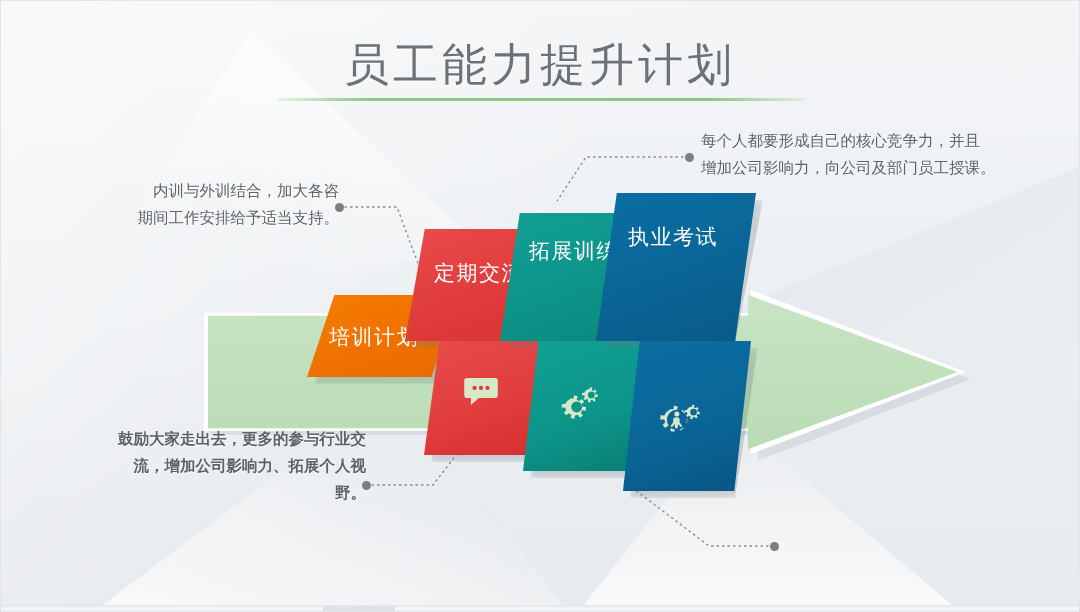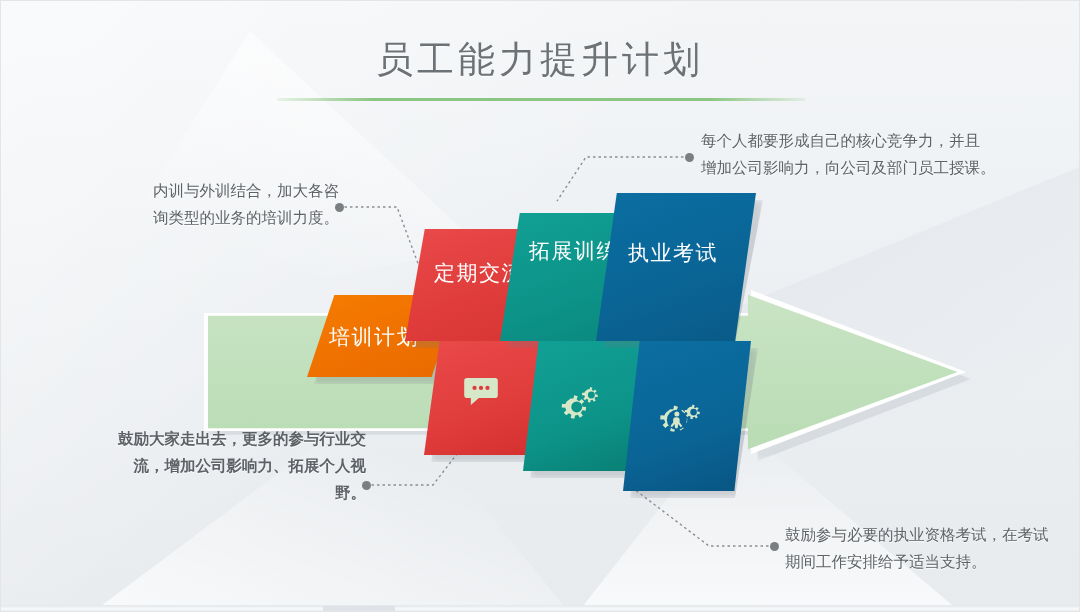--- a/index.html
+++ b/index.html
@@ -49,21 +49,21 @@
   .bottom-tab {
     position: absolute; left: 322px; bottom: 0px; width: 72px; height: 5px;
     background: #dfe3e7;
   }
 
   
   .title-wrap {
     position: absolute; left: 0; right: 0; top: 34px; text-align: center;
   }
   .title {
-    font-size: 37px;
+    font-size: 45px;
     letter-spacing: 4px;
     color: #6d7276;
     font-family: "Liberation Serif", "DejaVu Serif", serif;
     text-shadow: 0 1px 0 rgba(255,255,255,0.9);
   }
   .title-rule {
     position: absolute; left: 276px; top: 97px; width: 528px; height: 3px;
     background: linear-gradient(90deg, rgba(140,198,132,0.15), #8cc684 18%, #8cc684 82%, rgba(140,198,132,0.15));
     border-radius: 2px;
   }
@@ -197,42 +197,40 @@
         <circle cx="14.4" cy="13.1" r="3.05" fill="#0d9489"></circle>
         <path d="M20.6 3.2 l1.05 0 .22 -1.25 1.3 .36 -.36 1.2 .88 .62 .98 -.78 .88 1.0 -.95 .82 .36 1.0 1.27 .07 -.13 1.33 -1.24 -.1 -.52 .92 .72 1.04 -1.14 .72 -.65 -1.04 -1.04 .23 -.3 1.24 -1.33 -.3 .26 -1.2 -.9 -.6 -.95 .82 -.9 -.98 .9 -.84 -.4 -.98 -1.27 -.03 .1 -1.33 1.24 .06 .48 -.94z"></path>
         <circle cx="22.6" cy="6.4" r="1.95" fill="#0d9489"></circle>
       </g>
     </svg>
   </div>
 
   <div class="step" style="left:595px;top:192px;width:160px;height:148px;">
     <div class="para-shadow"></div>
     <div class="para" style="clip-path:polygon(13% 0%,100% 0%,87% 100%,0% 100%);background:linear-gradient(160deg,#0b6ea2 0%,#0a6596 55%,#095a87 100%);"></div>
-    <div class="step-label" style="left:32px;top:30px;margin-top:16px;">执业考试</div>
+    <div class="step-label" style="left:32px;top:30px;">执业考试</div>
   </div>
   <div class="step" style="left:622px;top:340px;width:128px;height:150px;">
     <div class="para-shadow"></div>
     <div class="para" style="clip-path:polygon(13% 0%,100% 0%,87% 100%,0% 100%);background:linear-gradient(160deg,#0b6ea2 0%,#0a6596 60%,#085582 100%);"></div>
     <svg class="icon-svg" style="left:26px;top:62px;" width="52" height="46" viewBox="0 0 28 24">
       <g fill="#d6e8c8">
         <path d="M11.4 3.0 l1.7 0 .4 -2.0 2.1 .6 -.6 1.95 1.45 1.0 1.6 -1.3 1.45 1.65 -1.55 1.35 .6 1.65 2.1 .1 -.2 2.2 -2.05 -.15 -.85 1.5 1.2 1.7 -1.9 1.2 -1.05 -1.7 -1.7 .4 -.5 2.0 -2.2 -.5 .45 -1.95 -1.5 -.95 -1.55 1.35 -1.5 -1.6 1.5 -1.4 -.65 -1.6 -2.1 -.05 .15 -2.2 2.05 .1 .8 -1.55z"></path>
         <circle cx="15.0" cy="8.7" r="5.4" fill="#0a6596"></circle>
         <circle cx="15.0" cy="5.6" r="1.35" fill="#d6e8c8"></circle>
         <path d="M15.0 7.3 c1.0 0 1.5 .55 1.5 1.35 v1.5 l1.45 1.9 -.85 .65 -1.35 -1.8 -.35 2.35 -1.3 0 -.35 -2.35 -1.35 1.8 -.85 -.65 1.45 -1.9 v-1.5 c0 -.8 .5 -1.35 1.45 -1.35z" fill="#d6e8c8"></path>
         <path d="M22.2 1.6 l.95 0 .2 -1.15 1.2 .33 -.33 1.1 .81 .57 .9 -.72 .81 .92 -.87 .76 .33 .92 1.17 .06 -.12 1.22 -1.14 -.09 -.48 .85 .66 .96 -1.05 .66 -.6 -.96 -.96 .21 -.28 1.14 -1.22 -.28 .24 -1.1 -.83 -.55 -.87 .75 -.83 -.9 .83 -.77 -.37 -.9 -1.17 -.03 .09 -1.22 1.14 .06 .44 -.87z"></path>
         <circle cx="24.0" cy="4.5" r="1.8" fill="#0a6596"></circle>
       </g>
     </svg>
   </div>
 
   <div class="note note-r" style="left: 106px; top: 176px; width: 232px; white-space: pre-line;" style-whitespace="pre">内训与外训结合，加大各咨
-询类型的业务的培训力度。</div>
+期间工作安排给予适当支持。</div>
   <div class="note note-l" style="left: 700px; top: 126px; width: 320px; white-space: pre-line;">每个人都要形成自己的核心竞争力，并且
 增加公司影响力，向公司及部门员工授课。</div>
   <div class="note note-r" style="left: 80px; top: 424px; width: 285px; white-space: pre-line; font-weight: bold;">鼓励大家走出去，更多的参与行业交
 流，增加公司影响力、拓展个人视
 野。</div>
-  <div class="note note-l" style="left: 784px; top: 520px; width: 280px; white-space: pre-line;">鼓励参与必要的执业资格考试，在考试
-期间工作安排给予适当支持。</div>
 
   <div class="bottom-edge"></div>
   <div class="bottom-tab"></div>
 </div>
 
 </body></html>

